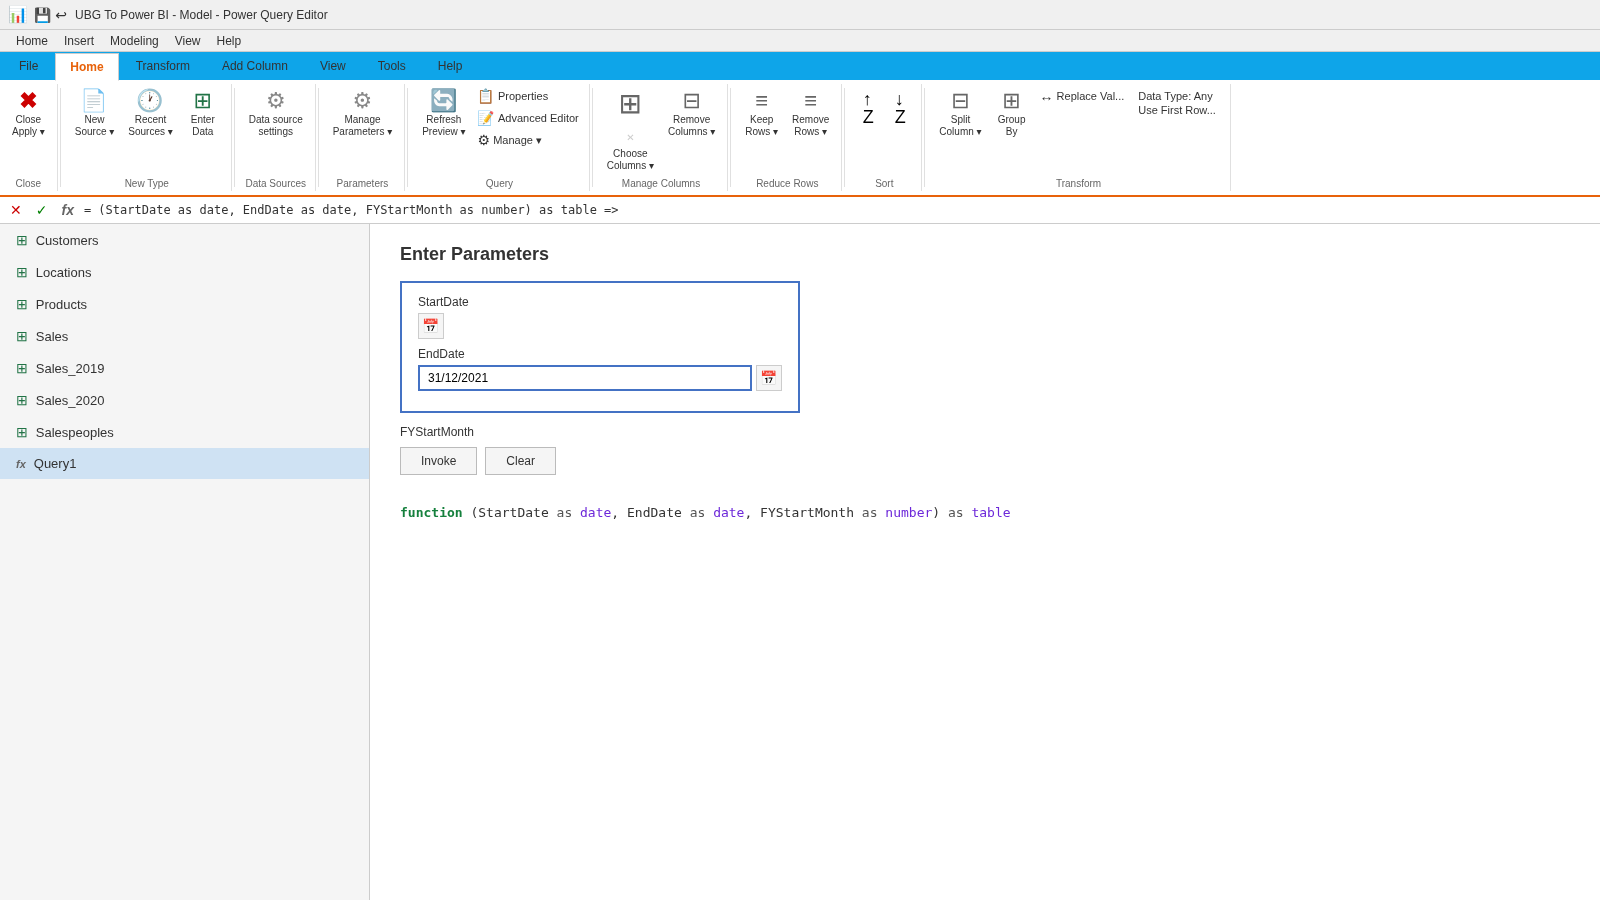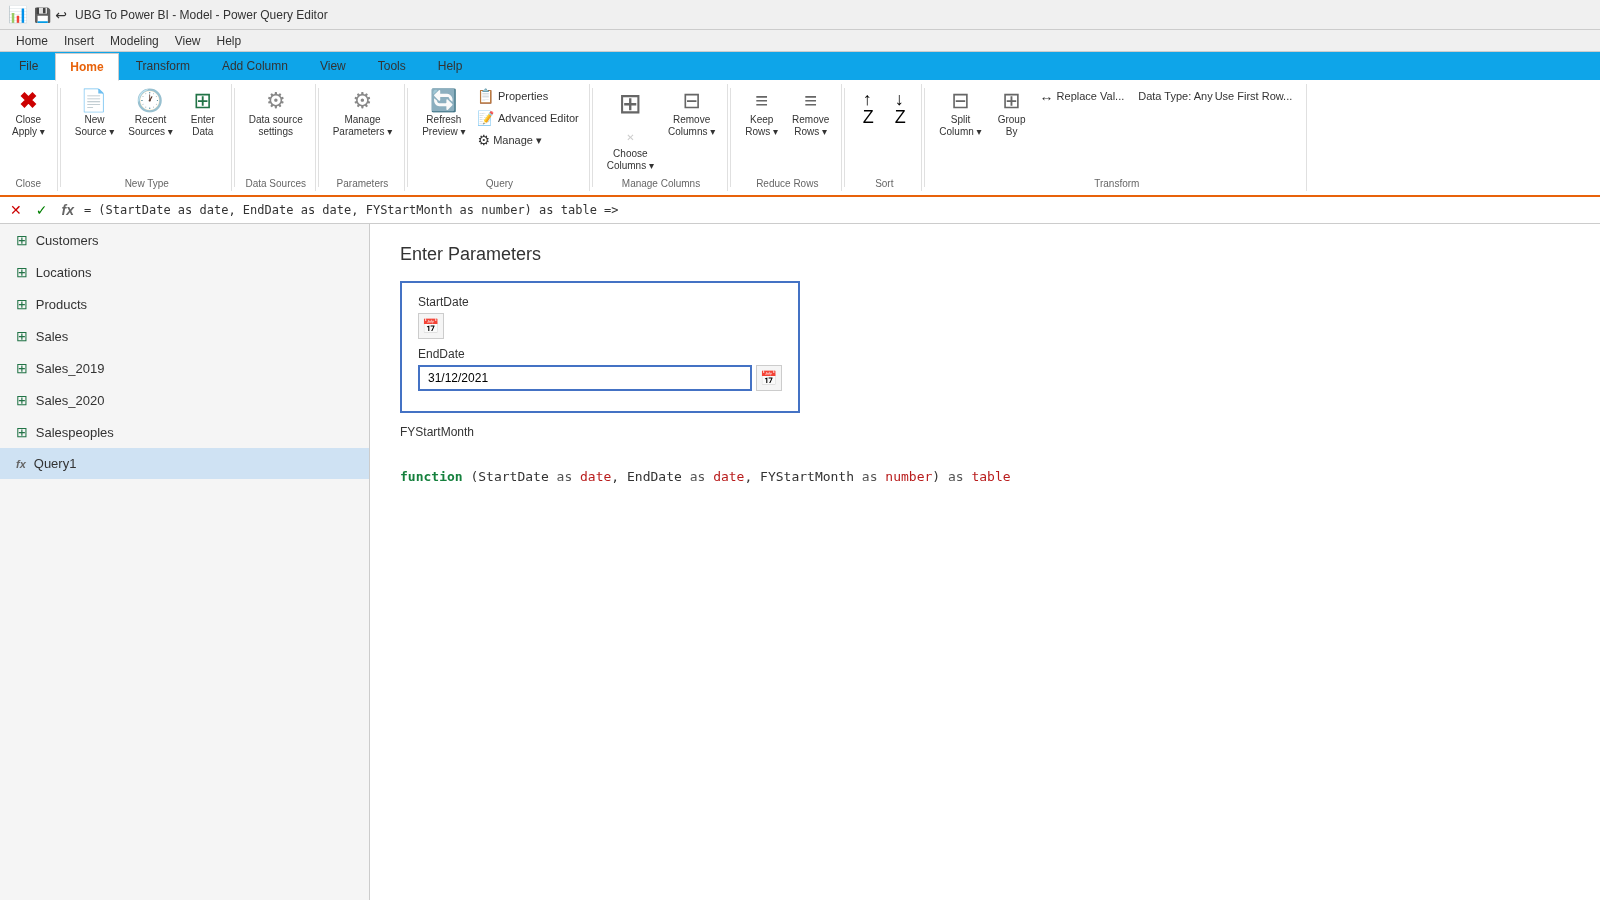--- a/index.html
+++ b/index.html
@@ -205,21 +205,21 @@
       display: flex;
       flex-direction: column;
     }
 
     
     .enter-params-container {
       padding: 20px 30px;
     }
     .enter-params-title {
       font-size: 18px;
-      font-weight: 400;
+      font-weight: 700;
       color: #333;
       margin-bottom: 16px;
     }
     .params-box {
       border: 2px solid #4472C4;
       padding: 12px 16px;
       width: 400px;
       background: #fff;
       margin-bottom: 12px;
     }
@@ -277,33 +277,33 @@
       color: #333;
     }
 
     .function-text {
       margin-top: 30px;
       font-family: 'Consolas', monospace;
       font-size: 13px;
       color: #333;
     }
     .fn-keyword { color: #15803d; font-weight: bold; }
-    .fn-param-type { color: #b91c1c; }
+    .fn-param-type { color: #6d28d9; }
     .fn-name { color: #333; }
 
     .divider-vert {
       width: 1px;
       background: #e0e0e0;
       margin: 4px 2px;
       align-self: stretch;
     }
 
     .ribbon-right-info {
       display: flex;
-      flex-direction: row;
+      flex-direction: column;
       padding: 4px 8px;
       font-size: 11px;
       color: #333;
       gap: 2px;
     }
     .ribbon-right-info-row {
       display: flex;
       align-items: center;
       gap: 4px;
     }
@@ -561,19 +561,23 @@
             <input class="param-input" type="text" value="31/12/2021" style="border-color: rgb(68, 114, 196); border-width: 2px;">
             <button class="calendar-btn">📅</button>
           </div>
         </div>
       </div>
 
       <div class="params-section-outer">
         <div class="param-label">FYStartMonth</div>
       </div>
 
+      <div class="invoke-clear-row">
+        <button class="action-btn">Invoke</button>
+        <button class="action-btn">Clear</button>
+      </div>
 
       <div class="function-text">
         <span class="fn-keyword">function</span> (<span class="fn-name">StartDate</span> <span style="color:#555;">as</span> <span class="fn-param-type">date</span>, <span class="fn-name">EndDate</span> <span style="color:#555;">as</span> <span class="fn-param-type">date</span>, <span class="fn-name">FYStartMonth</span> <span style="color:#555;">as</span> <span class="fn-param-type">number</span>) <span style="color:#555;">as</span> <span class="fn-param-type">table</span>
       </div>
     </div>
   </div>
 </div>
 
 </body></html>

